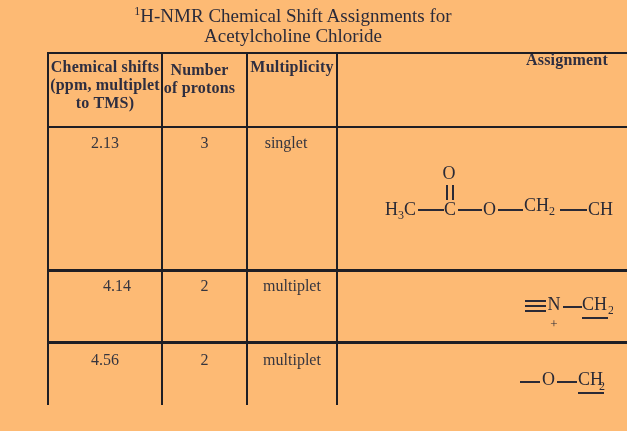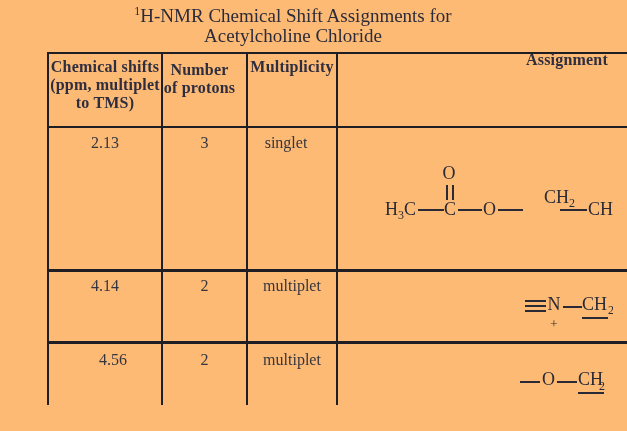--- a/index.html
+++ b/index.html
@@ -65,41 +65,41 @@
   <div class="struct" style="left:441px;top:164px;width:16px;">O</div>
   <div class="dbond-line" style="left:446px;top:185px;height:15px;"></div>
   <div class="dbond-line" style="left:452px;top:185px;height:15px;"></div>
 
   <div class="struct" style="left:385px;top:200px;"><span>H</span><span class="sub">3</span><span>C</span></div>
   <div class="bond" style="left:418px;top:209px;width:26px;"></div>
   <div class="struct" style="left:444px;top:200px;width:12px;">C</div>
   <div class="bond" style="left:458px;top:209px;width:24px;"></div>
   <div class="struct" style="left:482px;top:200px;width:15px;">O</div>
   <div class="bond" style="left:498px;top:209px;width:25px;"></div>
-  <div class="struct" style="left:524px;top:188px;margin-left:20px;"><span>CH</span><span class="sub">2</span></div>
+  <div class="struct" style="left:524px;top:196px;"><span>CH</span><span class="sub">2</span></div>
   <div class="bond" style="left:560px;top:209px;width:27px;"></div>
   <div class="struct" style="left:588px;top:200px;">CH</div>
 
-  <div class="dcell" style="left:49px;top:277px;width:112px;">4.14</div>
+  <div class="dcell" style="left:49px;top:277px;width:112px;padding-left:12px;">4.14</div>
   <div class="dcell" style="left:163px;top:277px;width:83px;">2</div>
   <div class="dcell" style="left:248px;top:277px;width:88px;">multiplet</div>
 
   <div class="bond" style="left:525px;top:300px;width:21px;"></div>
   <div class="bond" style="left:525px;top:305px;width:21px;"></div>
   <div class="bond" style="left:525px;top:310px;width:21px;"></div>
   <div class="struct" style="left:546px;top:295px;width:16px;">N</div>
   <div class="plus" style="left:547px;top:316px;width:14px;">+</div>
   <div class="bond" style="left:563px;top:306px;width:19px;"></div>
   <div class="struct" style="left:582px;top:295px;">CH</div>
   <div class="underline-mark" style="left:582px;top:317px;width:26px;"></div>
   <div class="clipbox" style="left:608px;top:303px;width:5px;height:16px;">
       <span class="smallsub" style="left:0;top:0;">2</span>
     </div>
 
-  <div class="dcell" style="left:49px;top:351px;width:112px;padding-left:8px;">4.56</div>
+  <div class="dcell" style="left:49px;top:351px;width:112px;">4.56</div>
   <div class="dcell" style="left:163px;top:351px;width:83px;">2</div>
   <div class="dcell" style="left:248px;top:351px;width:88px;">multiplet</div>
 
   <div class="bond" style="left:520px;top:381px;width:20px;"></div>
   <div class="struct" style="left:541px;top:370px;width:15px;">O</div>
   <div class="bond" style="left:557px;top:381px;width:20px;"></div>
   <div class="struct" style="left:578px;top:370px;">CH</div>
   <div class="underline-mark" style="left:578px;top:392px;width:26px;"></div>
   <div class="smallsub" style="left:599px;top:379px;">2</div>
 

